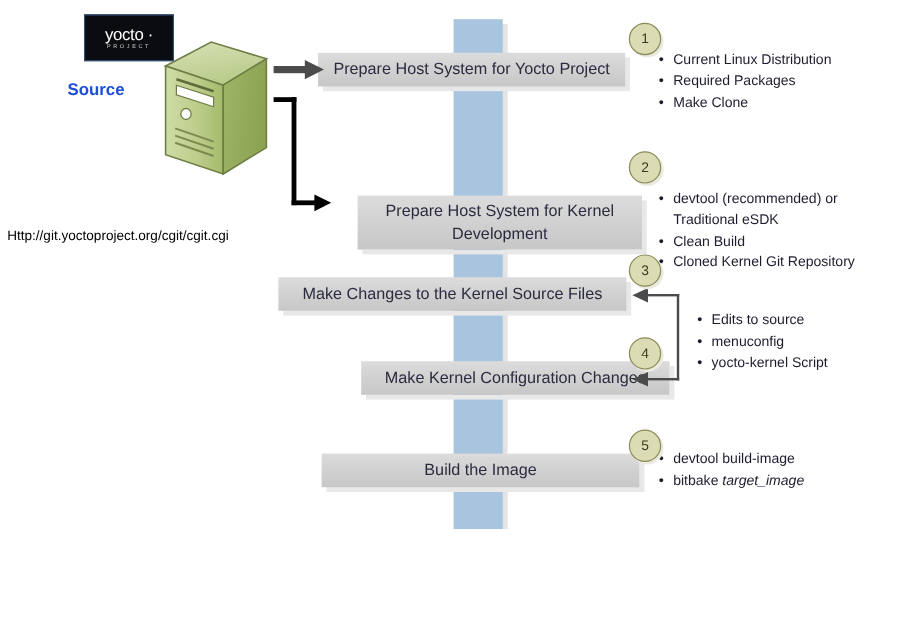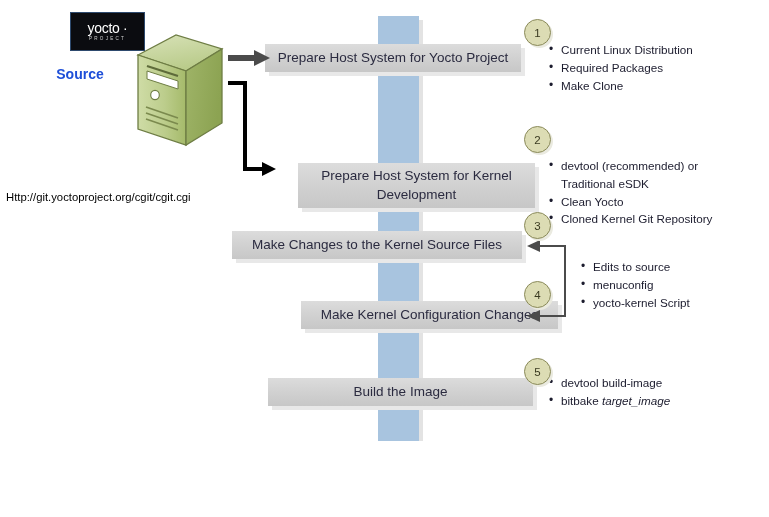--- a/index.html
+++ b/index.html
@@ -368,21 +368,21 @@
     <span>Development</span>
   </div>
   <div class="numcircle" style="left:524px; top:126px;">
     <span>2</span>
   </div>
   <div class="bullets" style="left:549px; top:141px;margin-top:16px;">
     <span class="bl">
       <span>devtool (recommended) or</span>
       <span class="cont">Traditional eSDK</span>
     </span>
-    <span class="bl">Clean Yocto</span>
+    <span class="bl">Clean Build</span>
     <span class="bl">Cloned Kernel Git Repository</span>
   </div>
 
   <div class="pbox" style="left:232px; top:231px; width:290px; height:28px;">
     <span>Make Changes to the Kernel Source Files</span>
   </div>
   <div class="numcircle" style="left:524px; top:212px;">
     <span>3</span>
   </div>
 

